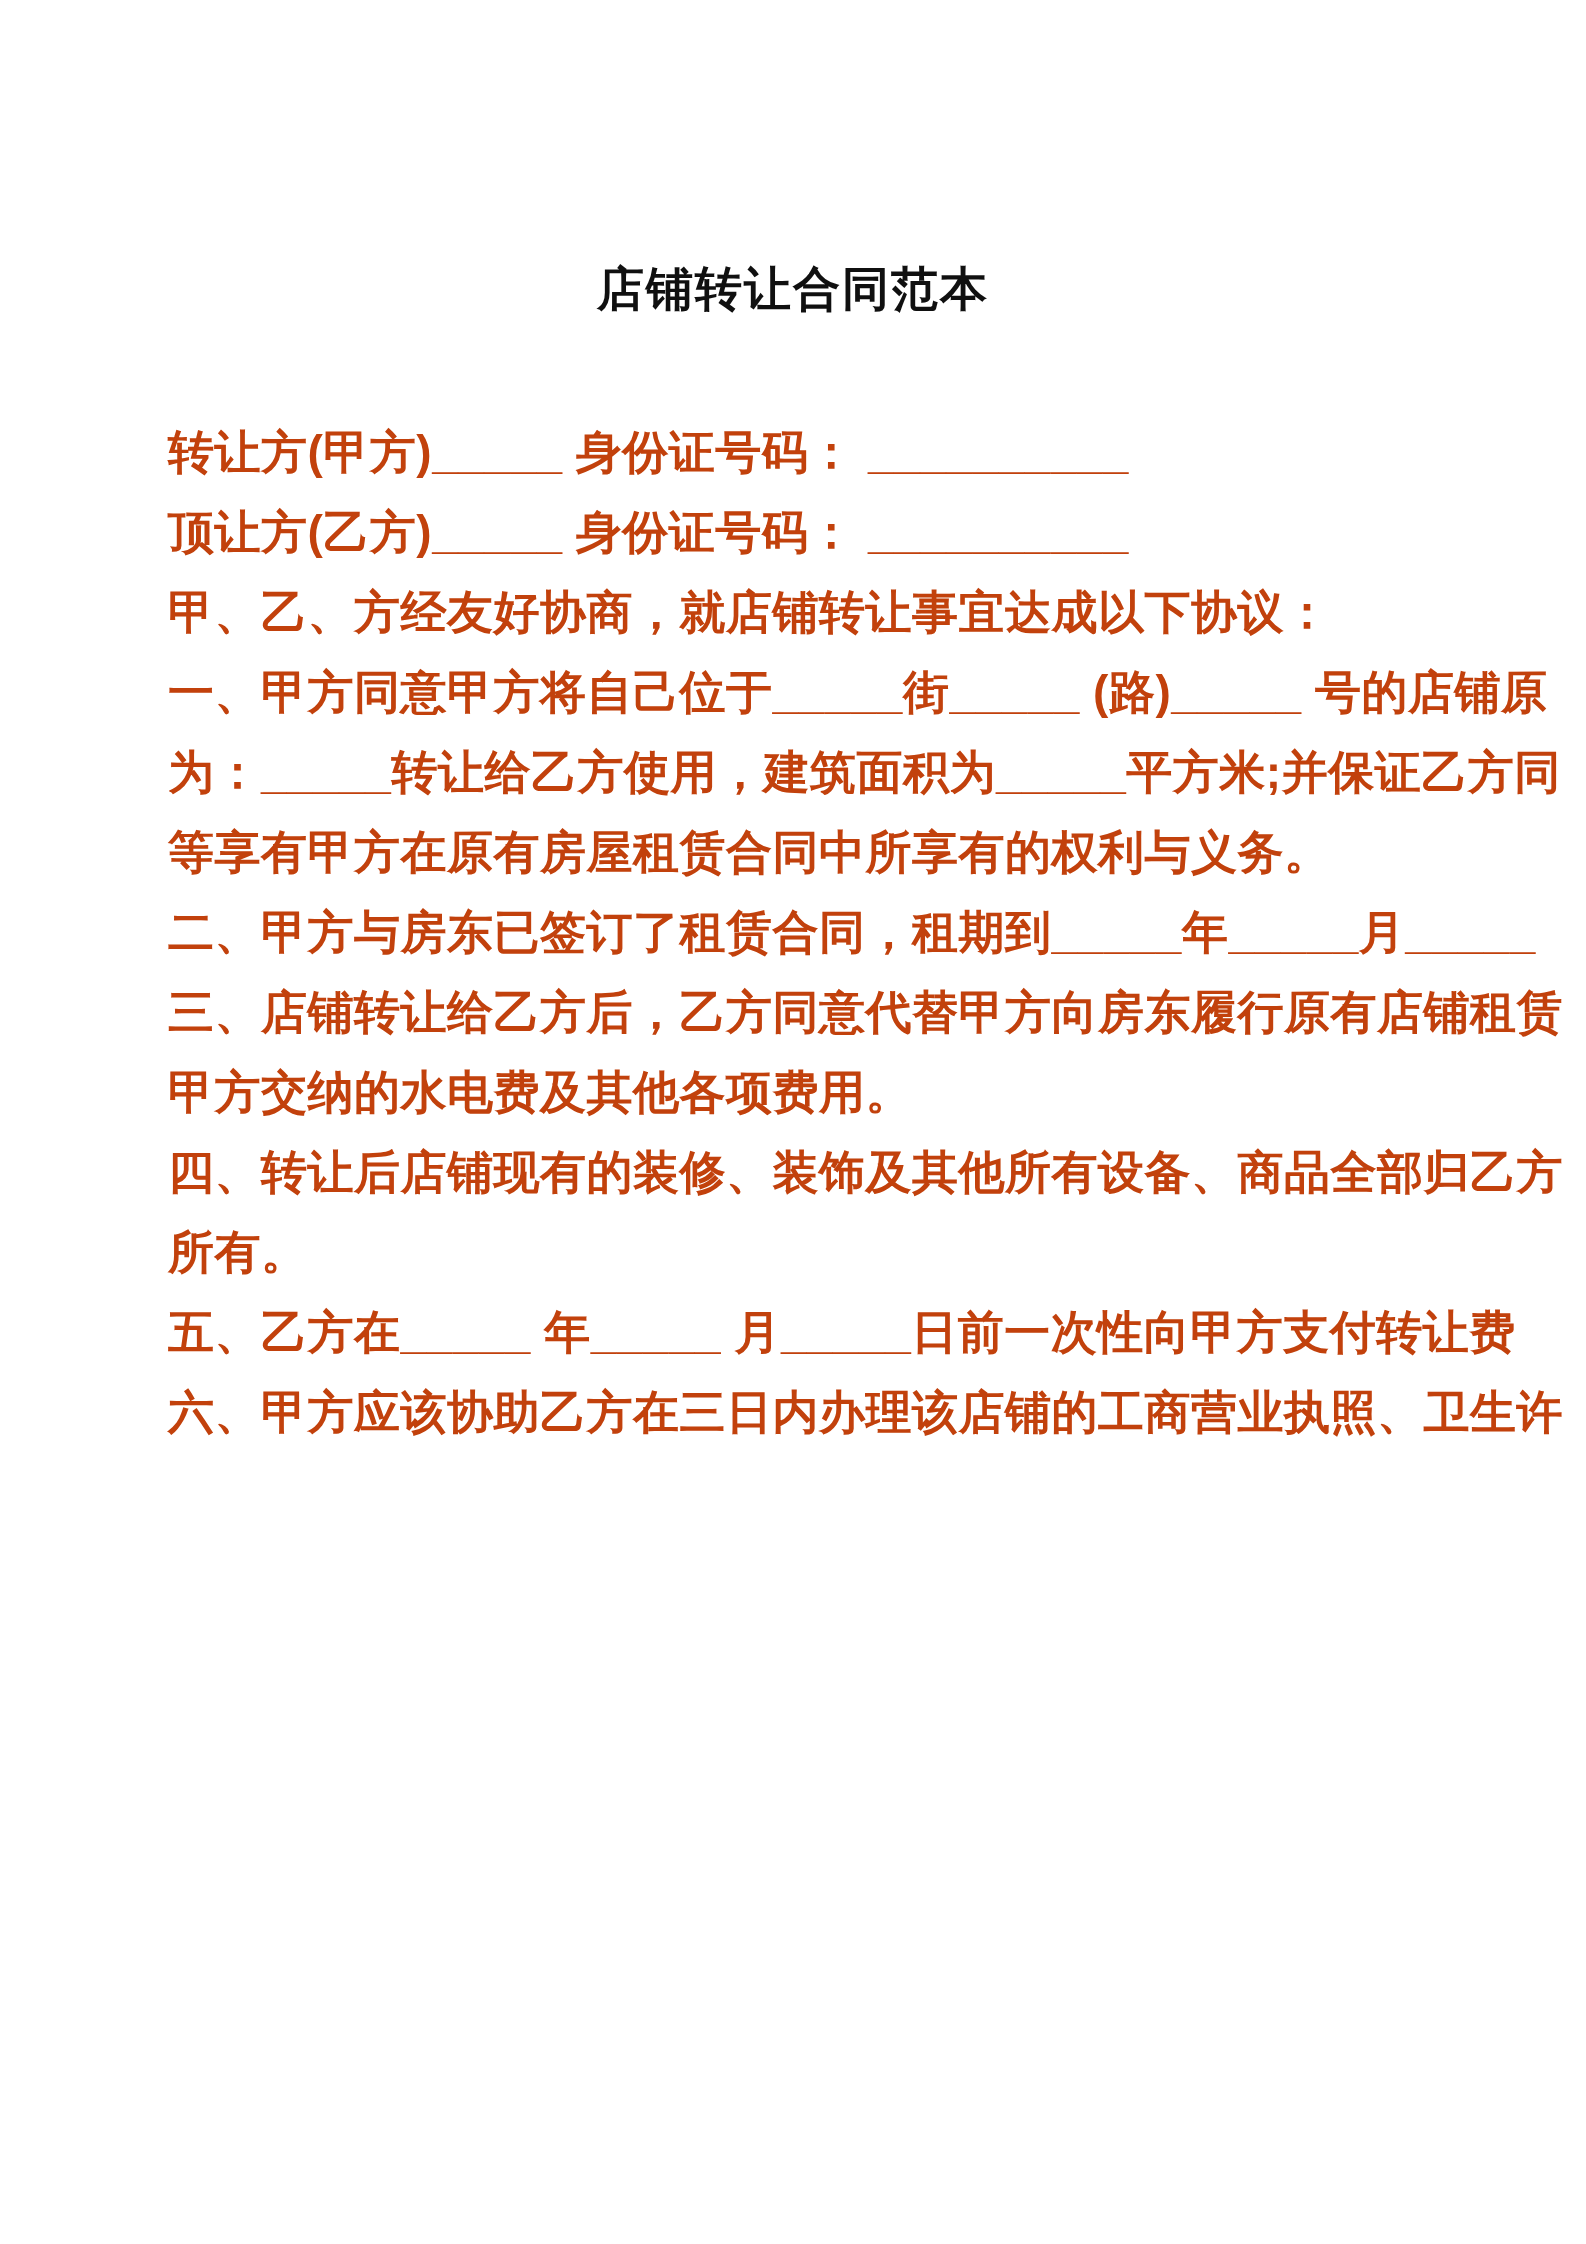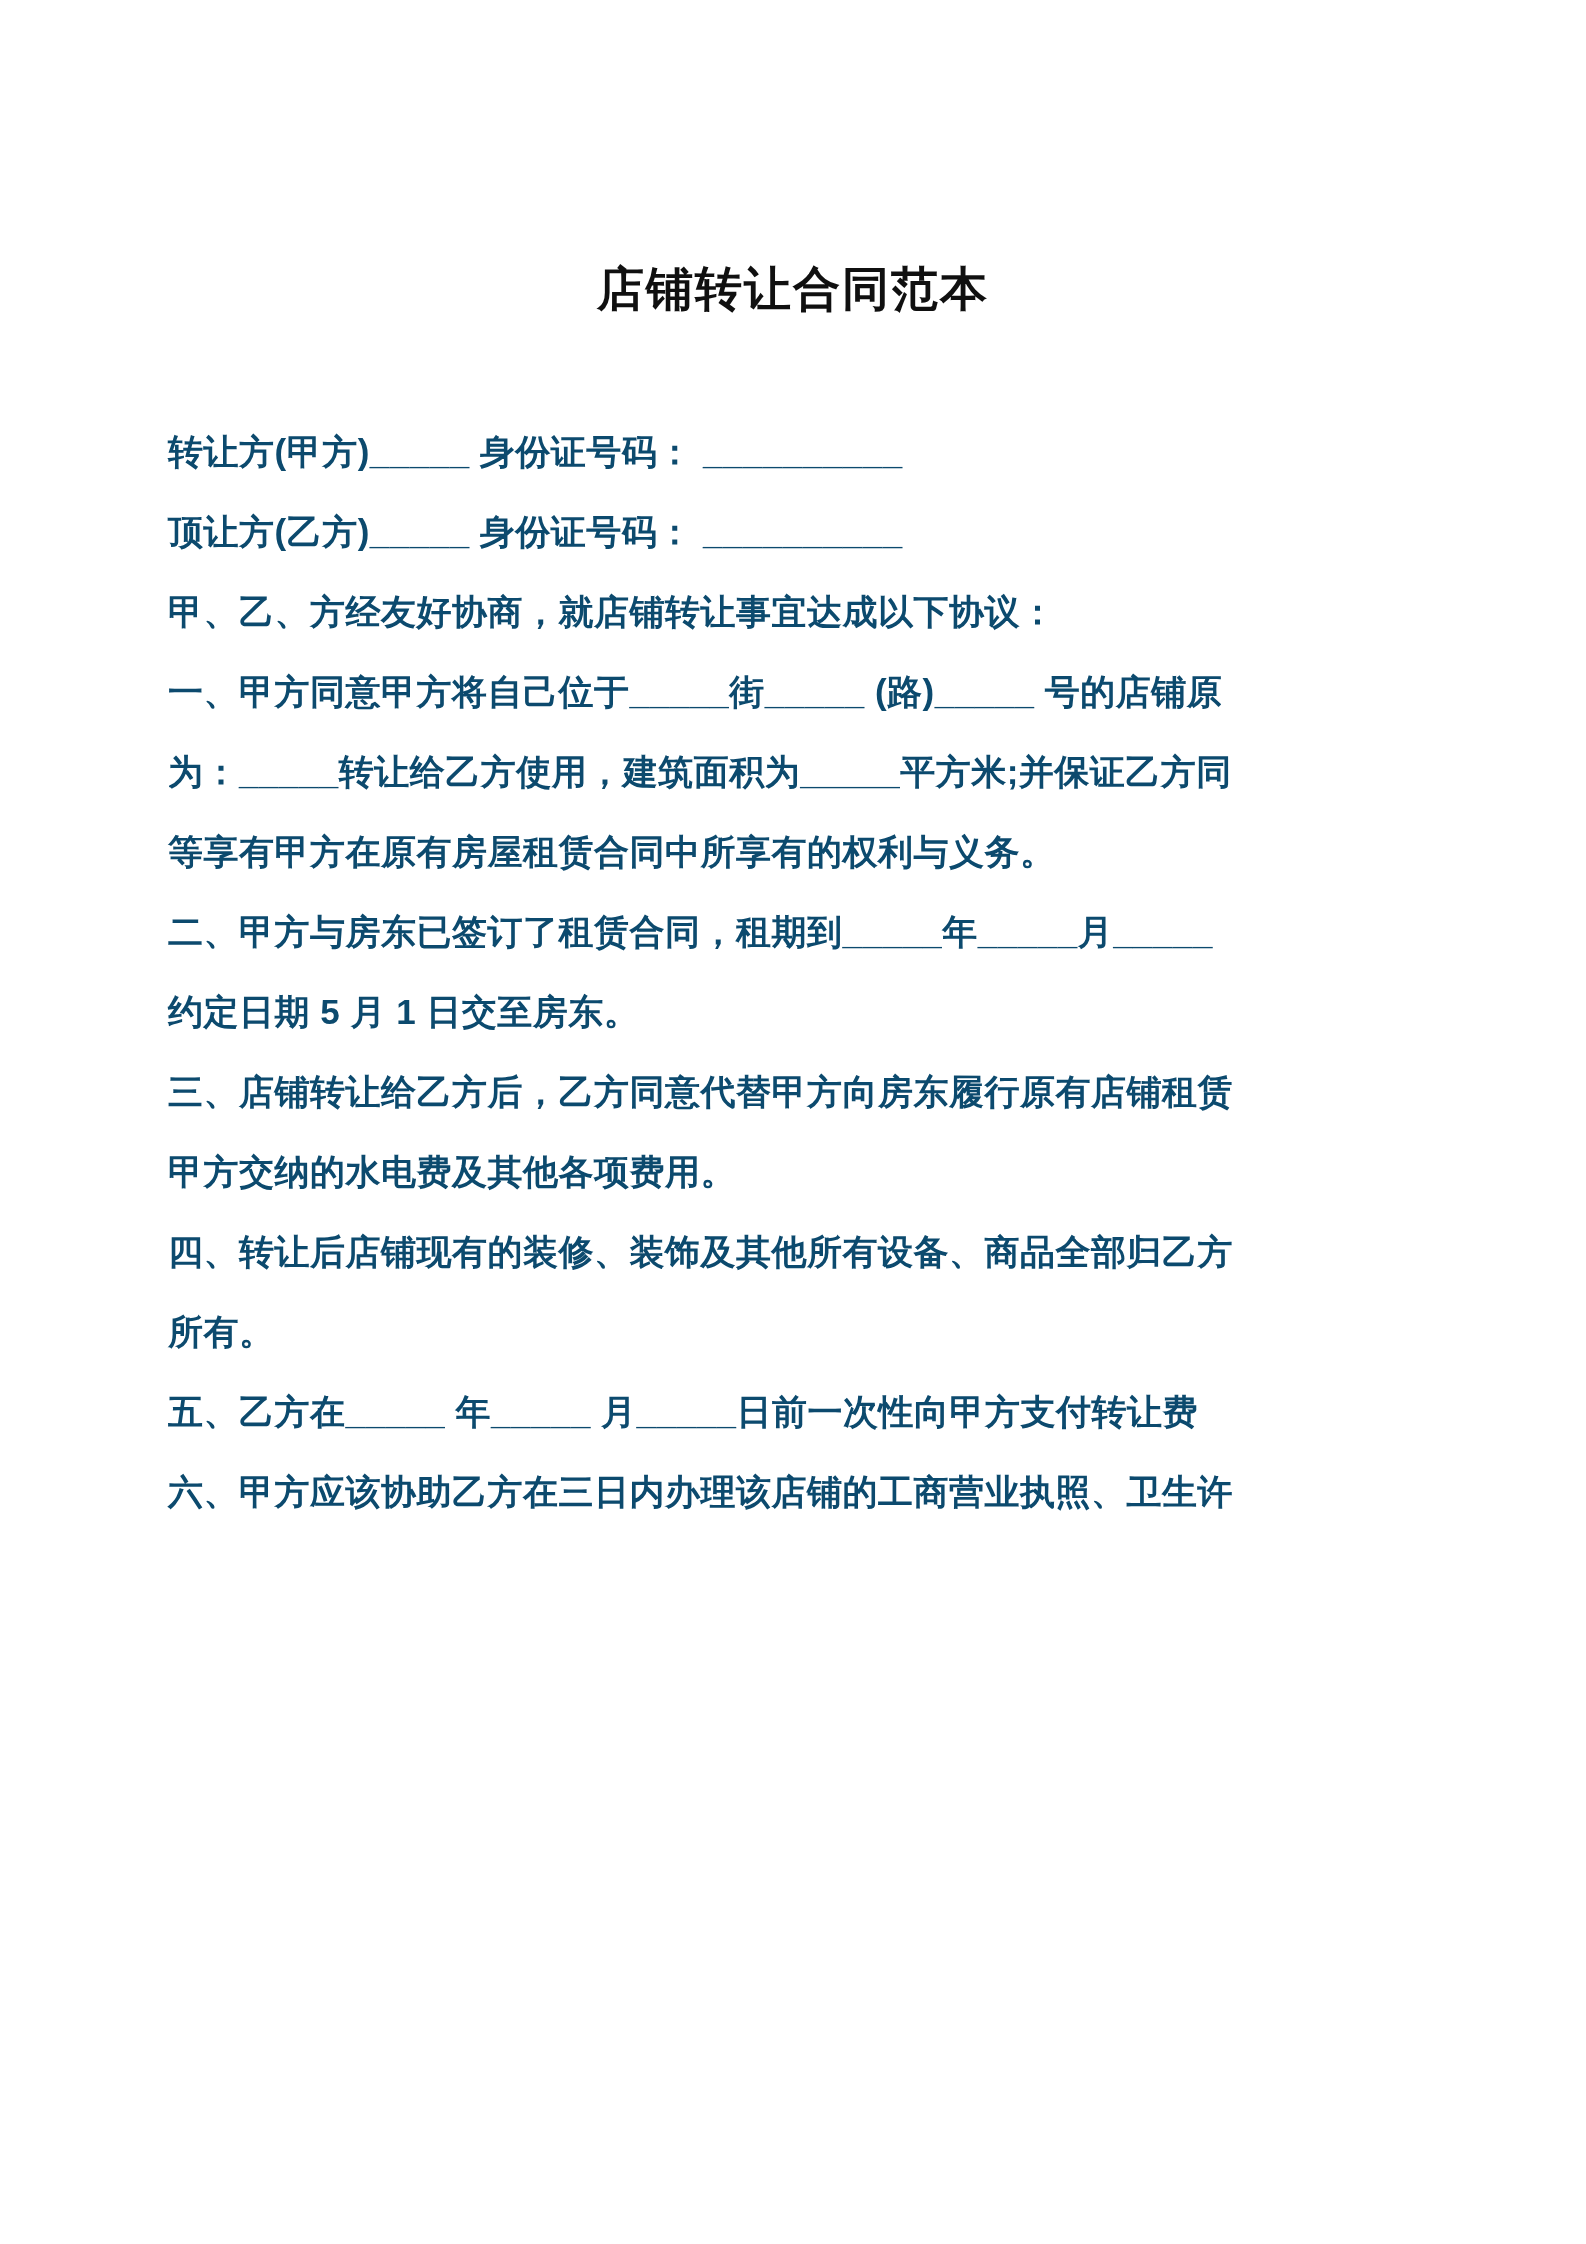--- a/index.html
+++ b/index.html
@@ -25,23 +25,23 @@
     font-size: 47px;
     font-weight: bold;
     letter-spacing: 2px;
     color: #101010;
   }
   .doc-body {
     position: absolute;
     top: 412px;
     left: 168px;
     width: 1300px;
-    font-size: 35px;
+    font-size: 46px;
     font-weight: bold;
-    color: #0c4a6e;
+    color: #c2410c;
   }
   .doc-line {
     height: 80px;
     line-height: 80px;
     white-space: nowrap;
     letter-spacing: 0.5px;
   }
   .page-number {
     position: absolute;
     top: 2076px;
@@ -59,21 +59,20 @@
   <div class="doc-title">店铺转让合同范本</div>
 
   <div class="doc-body">
     <div class="doc-line">转让方(甲方)_____ 身份证号码： __________</div>
     <div class="doc-line">顶让方(乙方)_____ 身份证号码： __________</div>
     <div class="doc-line">甲、乙、方经友好协商，就店铺转让事宜达成以下协议：</div>
     <div class="doc-line">一、甲方同意甲方将自己位于_____街_____ (路)_____ 号的店铺原</div>
     <div class="doc-line">为：_____转让给乙方使用，建筑面积为_____平方米;并保证乙方同</div>
     <div class="doc-line">等享有甲方在原有房屋租赁合同中所享有的权利与义务。</div>
     <div class="doc-line">二、甲方与房东已签订了租赁合同，租期到_____年_____月_____</div>
-    <div class="doc-line">约定日期 5 月 1 日交至房东。</div>
     <div class="doc-line">三、店铺转让给乙方后，乙方同意代替甲方向房东履行原有店铺租赁</div>
     <div class="doc-line">甲方交纳的水电费及其他各项费用。</div>
     <div class="doc-line">四、转让后店铺现有的装修、装饰及其他所有设备、商品全部归乙方</div>
     <div class="doc-line">所有。</div>
     <div class="doc-line">五、乙方在_____ 年_____ 月_____日前一次性向甲方支付转让费</div>
     <div class="doc-line">六、甲方应该协助乙方在三日内办理该店铺的工商营业执照、卫生许</div>
   </div>
 
   <div class="page-number">1</div>
 

